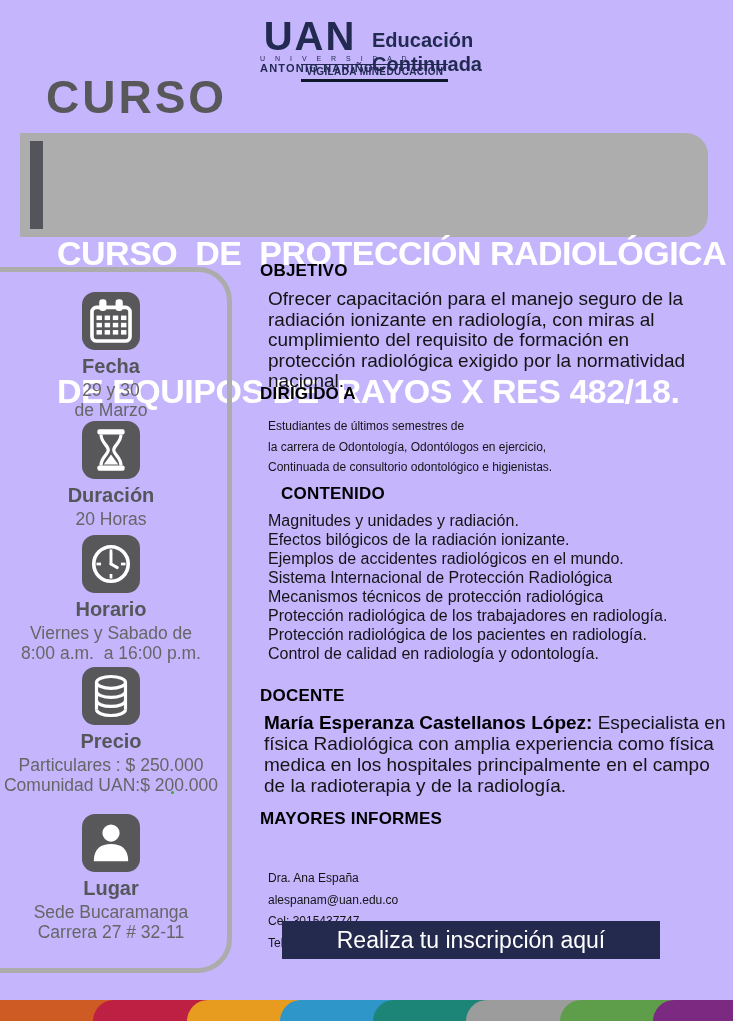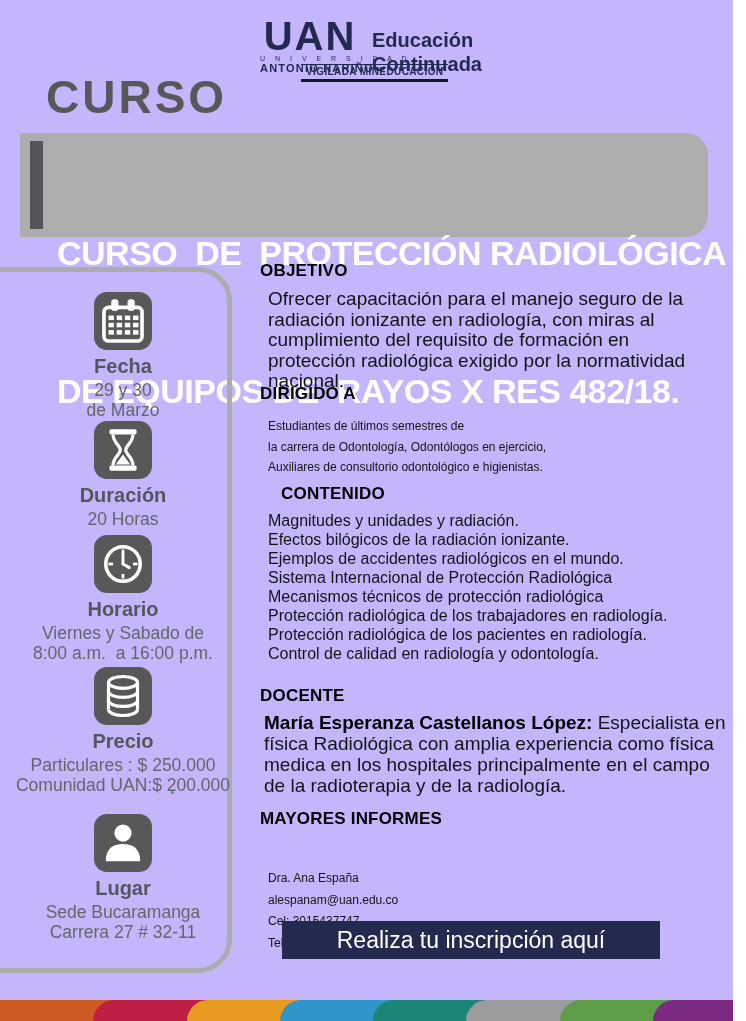--- a/index.html
+++ b/index.html
@@ -24,21 +24,21 @@
   
   .banner { position:absolute; left:20px; top:133px; width:688px; height:104px;
     background:#adadad; border-radius:0 22px 22px 0;text-decoration:underline; }
   .banner-bar { position:absolute; left:10px; top:8px; width:13px; height:88px; background:#54555a; }
   .banner-text { position:absolute; left:37px; top:5px; color:#ffffff; font-weight:bold;
     font-size:34px; line-height:46px; white-space:pre; letter-spacing:-0.5px; }
 
   
   .side-panel { position:absolute; left:-36px; top:267px; width:258px; height:696px;
     border:5px solid #acacac; border-radius:34px; background:transparent; }
-  .side-item { position:absolute; left:12px; width:222px; text-align:center; }
+  .side-item { position:absolute; left:0; width:222px; text-align:center; }
   .side-icon { width:58px; height:58px; border-radius:13px; background:#58585a; margin:0 auto 5px auto; }
   .side-label { font-size:20px; font-weight:bold; color:#55565a; margin-bottom:2px; }
   .side-line { font-size:17.5px; color:#666666; line-height:20px; white-space:pre; }
   .it-fecha   { top:292px; }
   .it-duracion{ top:421px; }
   .it-horario { top:535px; }
   .it-precio  { top:667px; }
   .it-lugar   { top:814px; }
 
   .green-dot { position:absolute; left:171px; top:791px; width:3px; height:3px; border-radius:50%; }
@@ -187,21 +187,21 @@
     <div class="side-line">Carrera 27 # 32-11</div>
   </div>
 
   <div class="sec-h h-obj">OBJETIVO</div>
   <div class="sec-body b-obj">Ofrecer capacitación para el manejo seguro de la radiación ionizante en radiología, con miras al cumplimiento del requisito de formación en protección radiológica exigido por la normatividad nacional.</div>
 
   <div class="sec-h h-dir">DIRIGIDO A</div>
   <div class="sec-lines b-dir">
     <div>Estudiantes de últimos semestres de</div>
     <div>la carrera de Odontología, Odontólogos en ejercicio,</div>
-    <div>Auxiliares de consultorio odontológico e higienistas.</div>
+    <div>Continuada de consultorio odontológico e higienistas.</div>
   </div>
 
   <div class="sec-h h-con">CONTENIDO</div>
   <div class="sec-lines b-con">
     <div>Magnitudes y unidades y radiación.</div>
     <div>Efectos bilógicos de la radiación ionizante.</div>
     <div>Ejemplos de accidentes radiológicos en el mundo.</div>
     <div>Sistema Internacional de Protección Radiológica</div>
     <div>Mecanismos técnicos de protección radiológica</div>
     <div>Protección radiológica de los trabajadores en radiología.</div>

